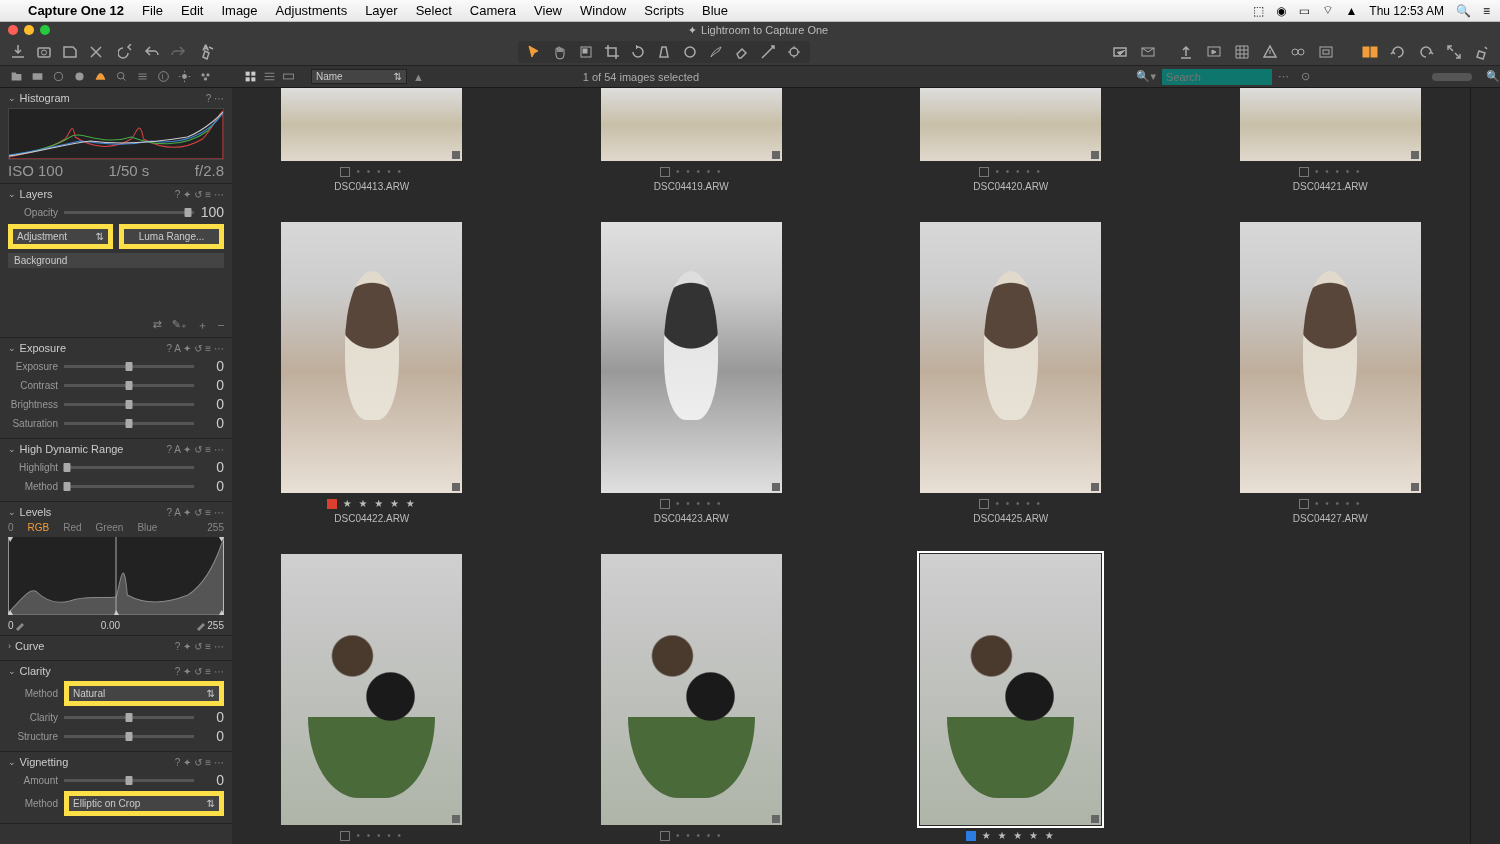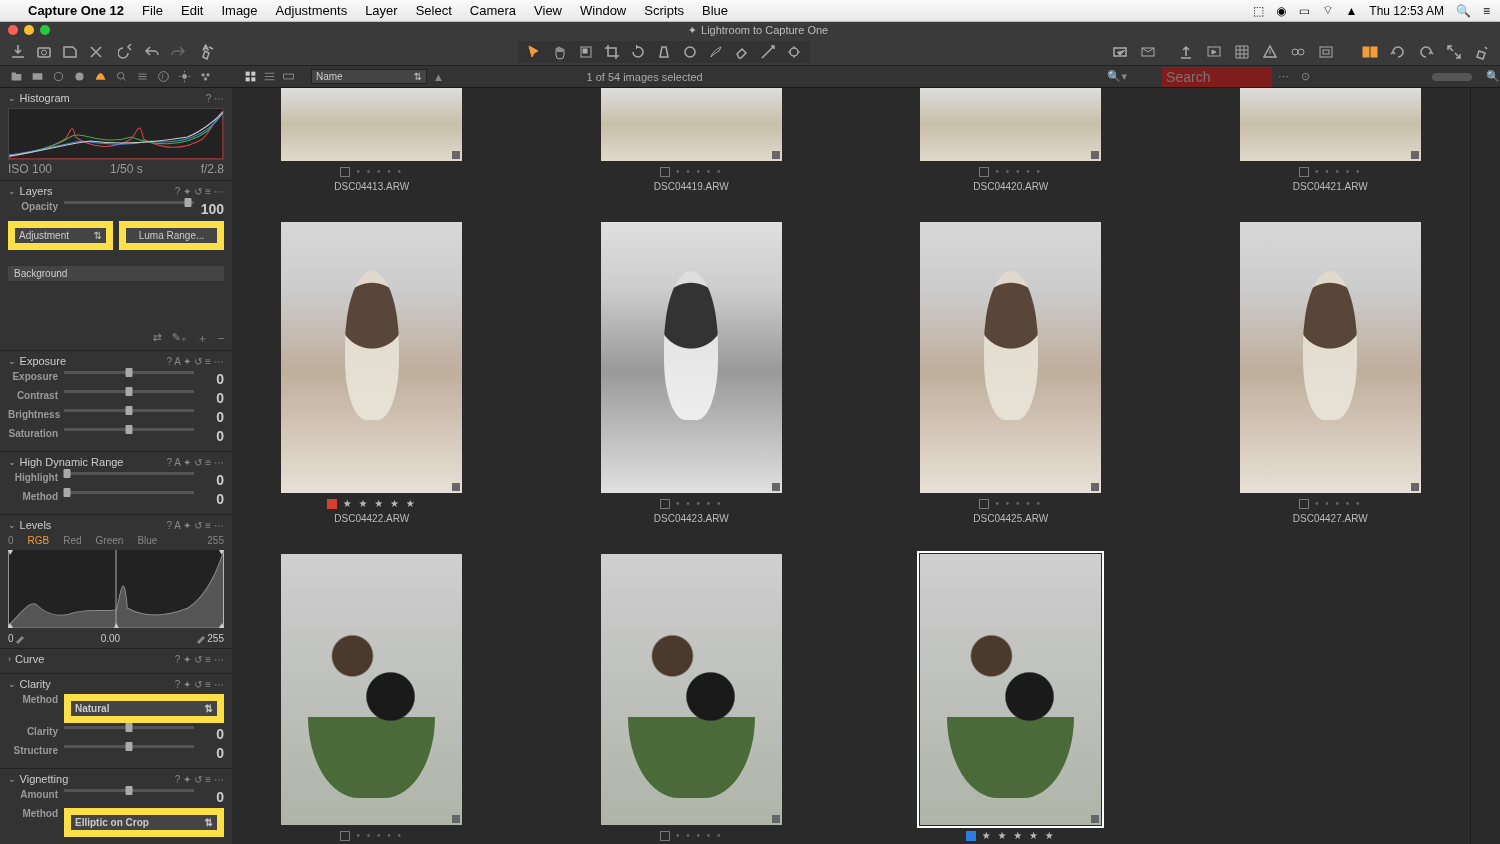--- a/index.html
+++ b/index.html
@@ -24,43 +24,43 @@
 .toolbar .center { margin:auto; display:flex; gap:10px; background:#333; padding:3px 8px; border-radius:3px;}
 .toolbar .right { display:flex; gap:12px; align-items:center;}
 .ico { width:16px; height:16px; fill:#aaa; stroke:#aaa; }
 .ico.active { fill:#f39c3a; stroke:#f39c3a; }
 
 
 .subbar { height:22px; background:#333; display:flex; align-items:center; border-bottom:1px solid #1a1a1a;}
 .subbar .left { width:232px; display:flex; gap:8px; padding-left:10px; align-items:center;}
 .subbar .mini-ico{width:13px;height:13px;fill:#999;}
 .subbar .thumbs-ctrl{display:flex;gap:6px;padding-left:12px;align-items:center;}
-.subbar .sortdrop{margin-left:16px;background:#444;border:1px solid #222;color:#ccc;font-size:10px;padding:1px 4px;width:116px;display:flex;justify-content:space-between;align-items:center;}
+.subbar .sortdrop{margin-left:16px;background:#444;border:1px solid #222;color:#ccc;font-size:10px;padding:1px 4px;width:96px;display:flex;justify-content:space-between;align-items:center;}
 .subbar .status{margin:auto;font-size:11px;color:#aaa;transform:translateX(-40px);}
 .subbar .search{margin-left:auto;display:flex;align-items:center;gap:6px;}
-.subbar .search input{background:#7f1d1d;border:none;color:#ccc;font-size:14px;width:110px;padding:2px 4px;margin-left:29px;}
+.subbar .search input{background:#0f766e;border:none;color:#ccc;font-size:11px;width:110px;padding:2px 4px;}
 
 
 .main { display:flex; height:calc(844px - 22px - 16px - 28px - 22px); }
 .sidebar { width:232px; background:#333; overflow-y:auto; font-size:11px; }
 .panel { border-bottom:1px solid #222; padding:4px 8px; }
 .panel .hd { display:flex; align-items:center; gap:4px; color:#ccc; font-size:11px; margin-bottom:4px;}
 .panel .hd .title{flex:1}
 .panel .hd .chev{font-size:9px;color:#aaa;}
 .panel .hd .tools{display:flex;gap:6px;font-size:10px;color:#888;}
 .histbox{height:52px;background:#222;border:1px solid #444;position:relative;overflow:hidden;}
 .hist-svg{width:100%;height:100%;}
-.meta{display:flex;justify-content:space-between;font-size:12px;color:#999;margin-top:2px;}
-.row{display:flex;align-items:flex-start;gap:6px;margin:3px 0;font-weight:bold;}
+.meta{display:flex;justify-content:space-between;font-size:15px;color:#999;margin-top:2px;}
+.row{display:flex;align-items:center;gap:6px;margin:3px 0;}
 .row label{width:50px;text-align:right;color:#999;font-size:10px;}
 .row .slider{flex:1;height:3px;background:#555;position:relative;}
 .row .slider .thumb{position:absolute;top:-3px;left:50%;width:7px;height:9px;background:#aaa;border-radius:1px;transform:translateX(-50%);}
 .row .val{width:24px;text-align:right;font-size:14px;color:#ccc;}
-.layer-bg{background:#444;padding:2px 6px;font-size:10px;color:#ccc;margin-top:16px;}
-.drop{background:#444;border:7px solid #fde047;color:#ccc;font-size:10px;padding:2px 4px;display:flex;justify-content:space-between;align-items:center;}
+.layer-bg{background:#444;padding:2px 6px;font-size:10px;color:#ccc;margin-top:4px;}
+.drop{background:#444;border:5px solid #fde047;color:#ccc;font-size:10px;padding:2px 4px;display:flex;justify-content:space-between;align-items:center;}
 .levels-box{height:78px;background:#222;position:relative;margin-top:4px;}
 .lv-tabs{display:flex;gap:14px;font-size:10px;margin-top:4px;}
 .lv-tabs span{color:#888;cursor:pointer;}
 .lv-tabs .on{color:#f39c3a;}
 .lv-nums{display:flex;justify-content:space-between;font-size:10px;margin-top:4px;align-items:center;}
 .lv-nums .pick{width:12px;height:12px;}
 
 
 .browser{flex:1;background:#2a2a2a;overflow-y:auto;padding:0 40px;}
 .grid{display:grid;grid-template-columns:repeat(4,1fr);gap:30px 120px;justify-items:center;}

